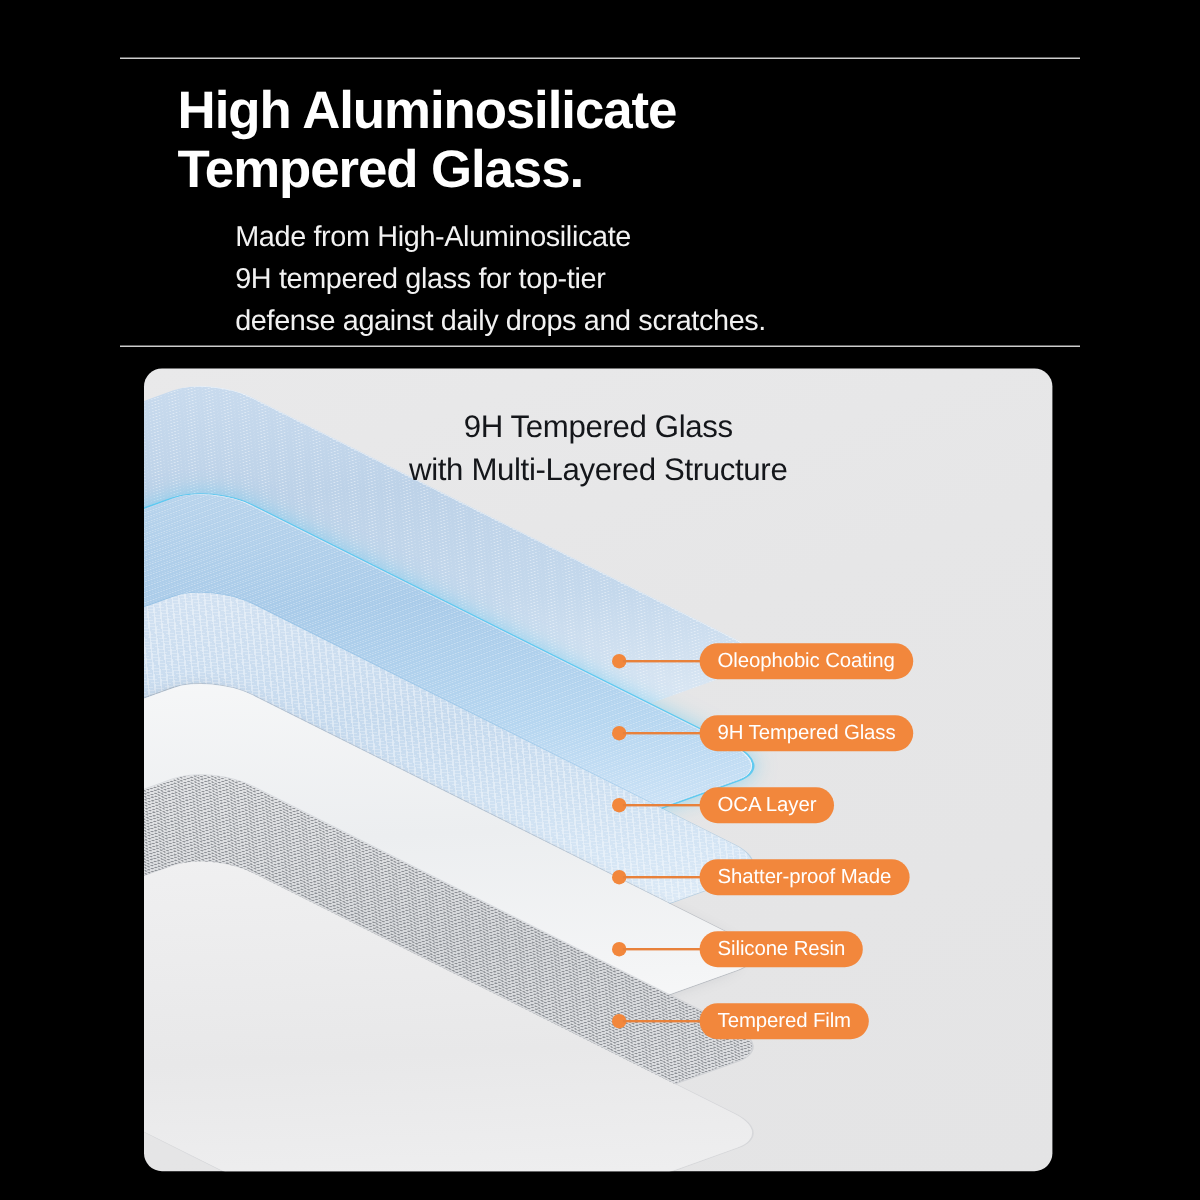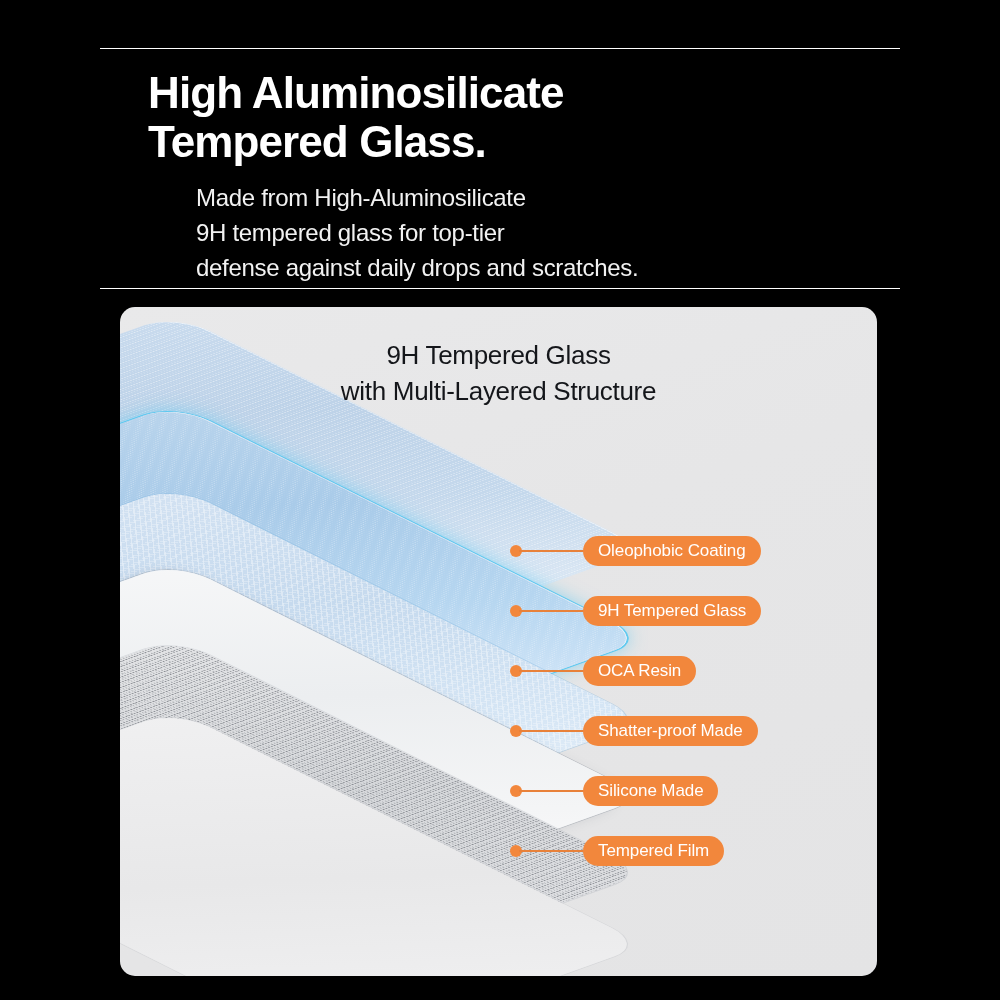--- a/index.html
+++ b/index.html
@@ -213,33 +213,33 @@
 
   <div class="callout" style="top:596px">
     <span class="cdot"></span>
     <span class="cline" style="width:66px"></span>
     <span class="pill">9H Tempered Glass</span>
   </div>
 
   <div class="callout" style="top:656px">
     <span class="cdot"></span>
     <span class="cline" style="width:66px"></span>
-    <span class="pill">OCA Resin</span>
+    <span class="pill">OCA Layer</span>
   </div>
 
   <div class="callout" style="top:716px">
     <span class="cdot"></span>
     <span class="cline" style="width:66px"></span>
     <span class="pill">Shatter-proof Made</span>
   </div>
 
   <div class="callout" style="top:776px">
     <span class="cdot"></span>
     <span class="cline" style="width:66px"></span>
-    <span class="pill">Silicone Made</span>
+    <span class="pill">Silicone Resin</span>
   </div>
 
   <div class="callout" style="top:836px">
     <span class="cdot"></span>
     <span class="cline" style="width:66px"></span>
     <span class="pill">Tempered Film</span>
   </div>
 
 </div>
 

